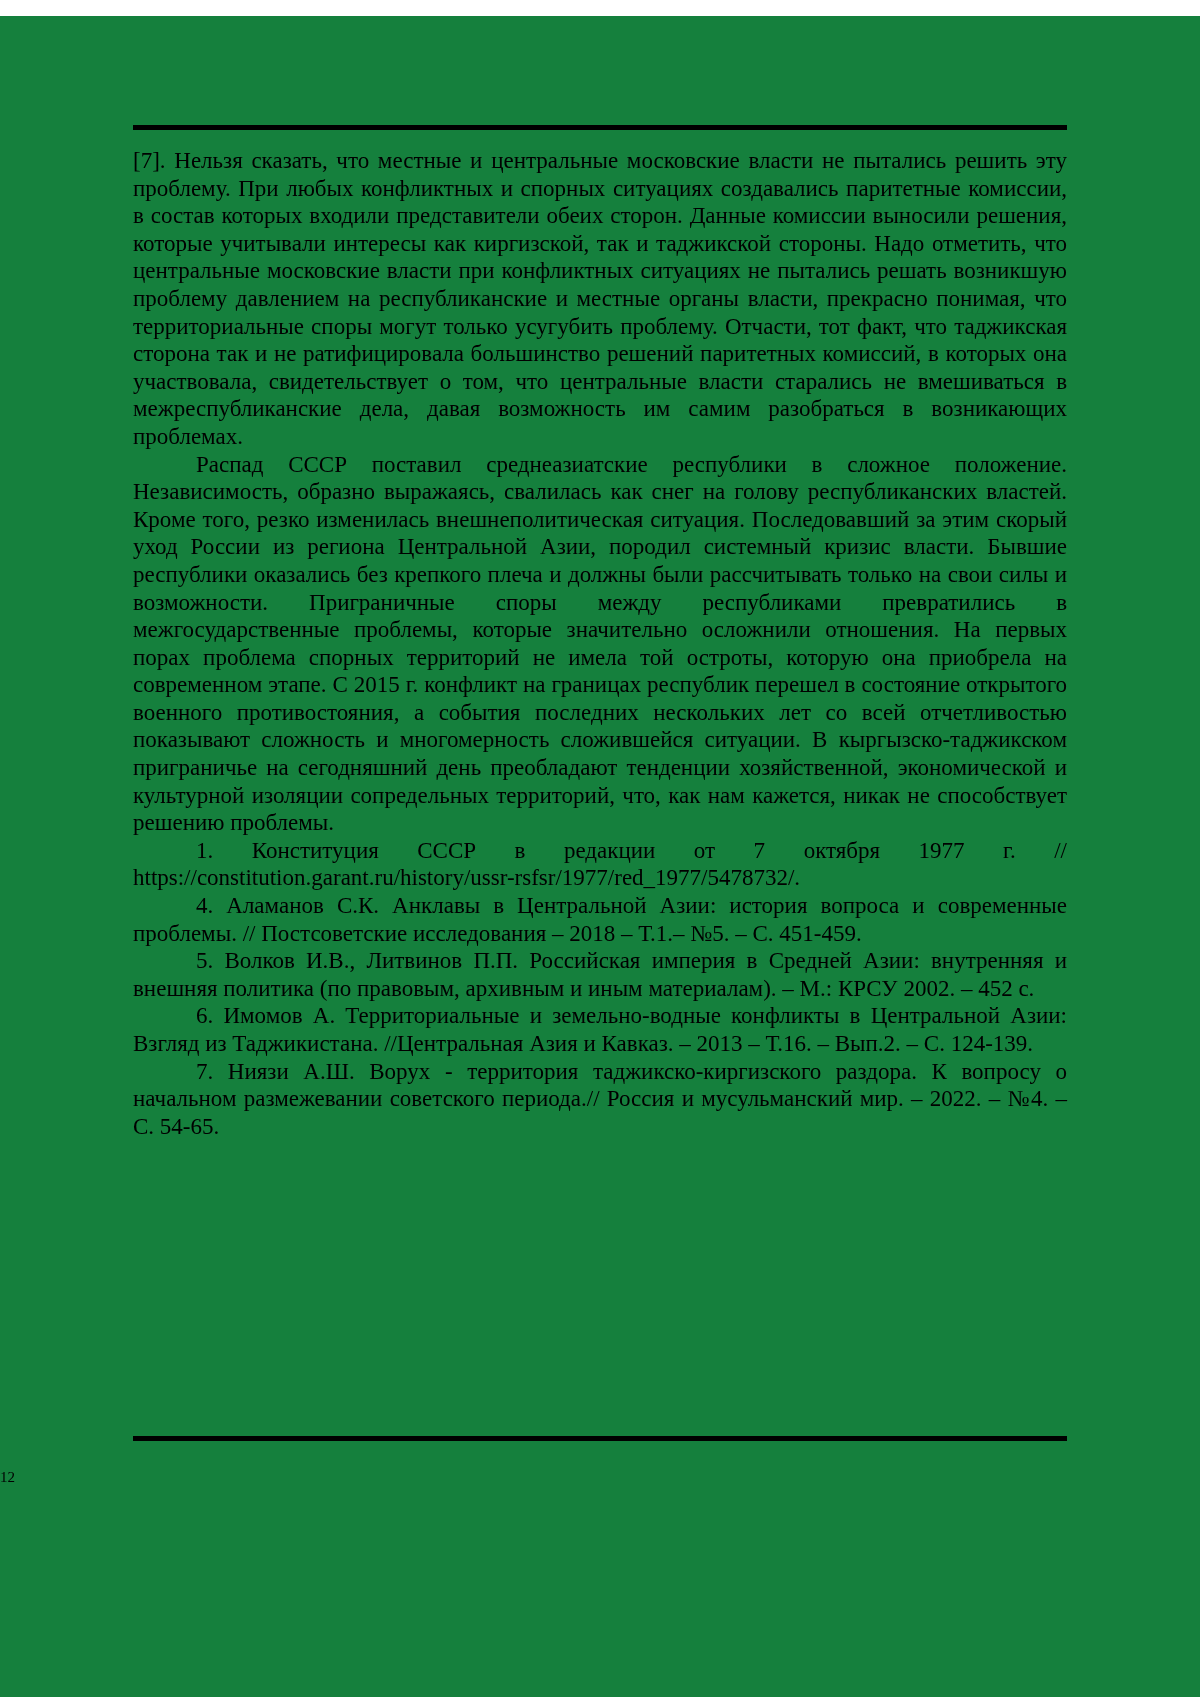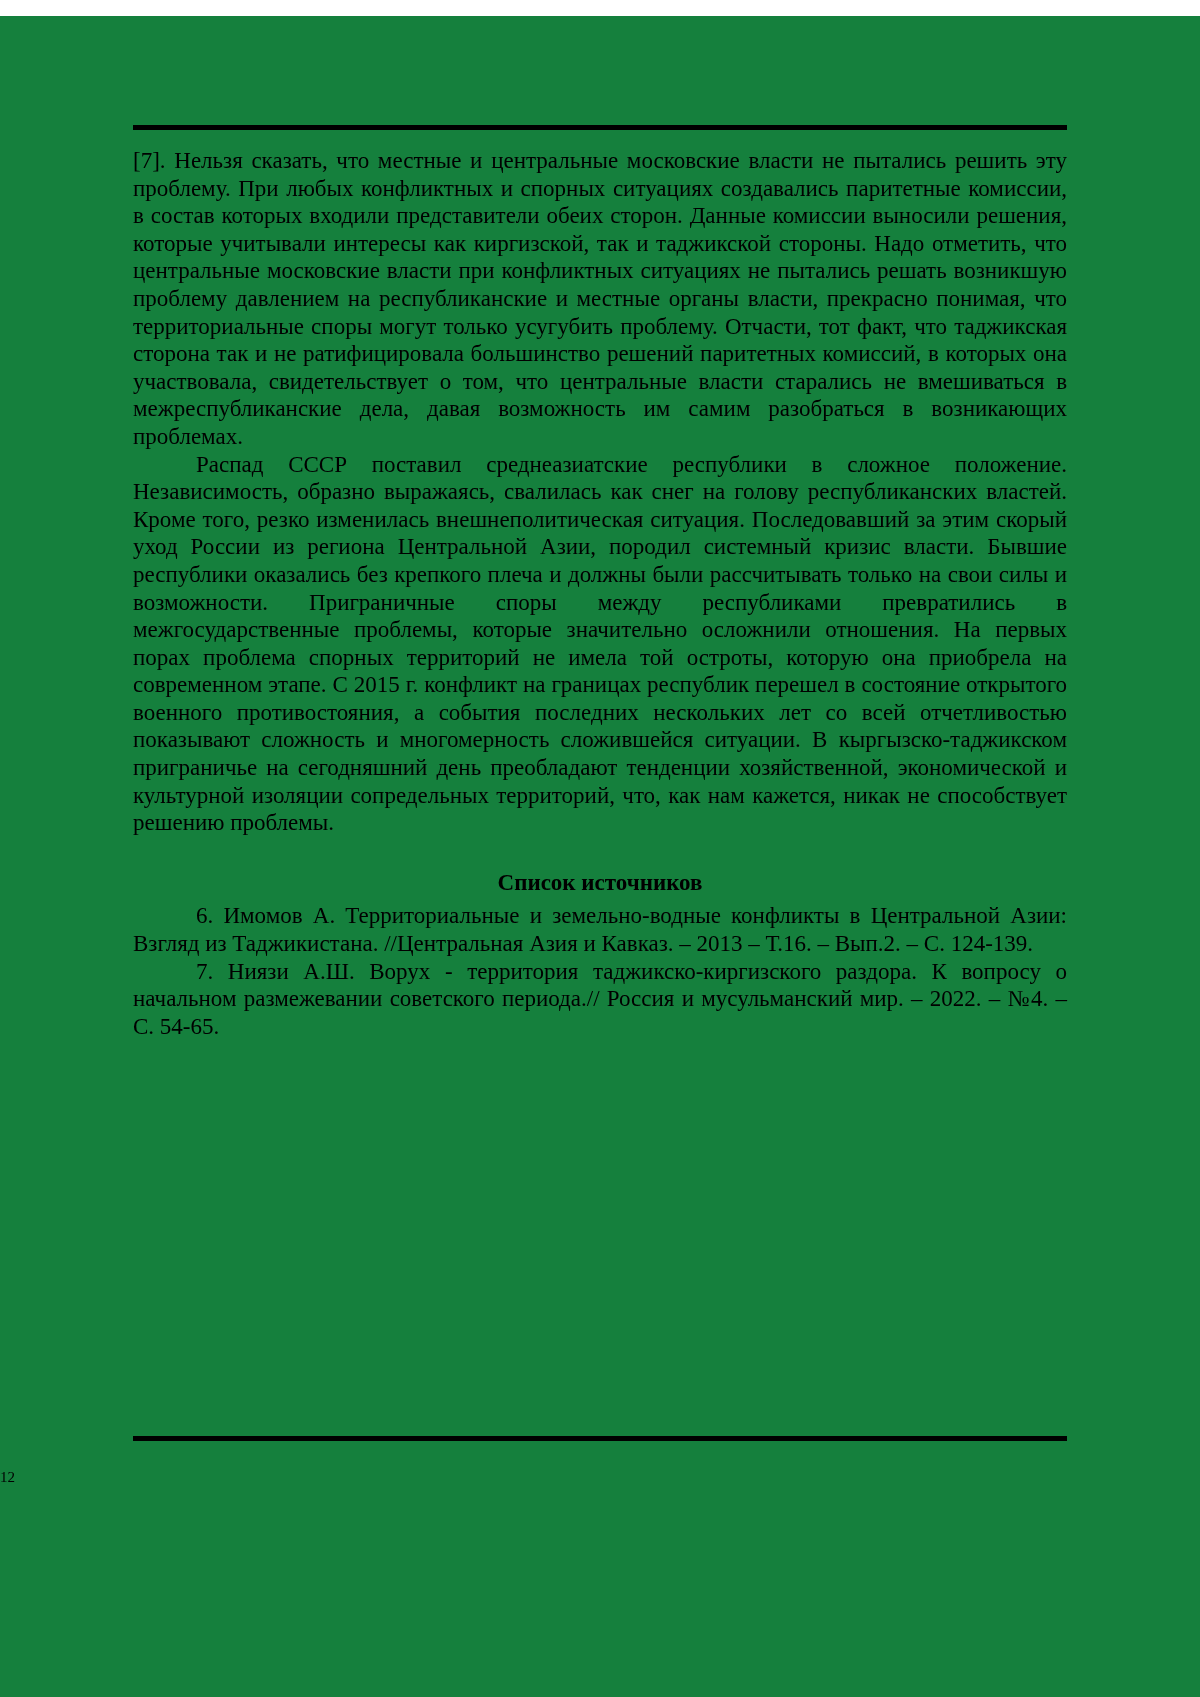--- a/index.html
+++ b/index.html
@@ -66,22 +66,24 @@
 <body>
 
 <div class="page">
 
   <div class="rule top"></div>
 
   <p class="para">[7]. Нельзя сказать, что местные и центральные московские власти не пытались решить эту проблему. При любых конфликтных и спорных ситуациях создавались паритетные комиссии, в состав которых входили представители обеих сторон. Данные комиссии выносили решения, которые учитывали интересы как киргизской, так и таджикской стороны. Надо отметить, что центральные московские власти при конфликтных ситуациях не пытались решать возникшую проблему давлением на республиканские и местные органы власти, прекрасно понимая, что территориальные споры могут только усугубить проблему. Отчасти, тот факт, что таджикская сторона так и не ратифицировала большинство решений паритетных комиссий, в которых она участвовала, свидетельствует о том, что центральные власти старались не вмешиваться в межреспубликанские дела, давая возможность им самим разобраться в возникающих проблемах.</p>
 
   <p class="para indent">Распад СССР поставил среднеазиатские республики в сложное положение. Независимость, образно выражаясь, свалилась как снег на голову республиканских властей. Кроме того, резко изменилась внешнеполитическая ситуация. Последовавший за этим скорый уход России из региона Центральной Азии, породил системный кризис власти. Бывшие республики оказались без крепкого плеча и должны были рассчитывать только на свои силы и возможности. Приграничные споры между республиками превратились в межгосударственные проблемы, которые значительно осложнили отношения. На первых порах проблема спорных территорий не имела той остроты, которую она приобрела на современном этапе. С 2015 г. конфликт на границах республик перешел в состояние открытого военного противостояния, а события последних нескольких лет со всей отчетливостью показывают сложность и многомерность сложившейся ситуации. В кыргызско-таджикском приграничье на сегодняшний день преобладают тенденции хозяйственной, экономической и культурной изоляции сопредельных территорий, что, как нам кажется, никак не способствует решению проблемы.</p>
 
-  <h2 class="sources-heading">Список источников</h2>
 
+  <p class="ref">1. Конституция СССР в редакции от 7 октября 1977 г. // https://constitution.garant.ru/history/ussr-rsfsr/1977/red_1977/5478732/.</p>
+  <p class="ref">4. Аламанов С.К. Анклавы в Центральной Азии: история вопроса и современные проблемы. // Постсоветские исследования – 2018 – Т.1.–  №5. – С. 451-459.</p>
+  <p class="ref">5. Волков И.В., Литвинов П.П. Российская империя в Средней Азии: внутренняя и внешняя политика (по правовым, архивным и иным материалам). – М.: КРСУ 2002.  – 452 с.</p>
   <p class="ref">6. Имомов А.  Территориальные и земельно-водные конфликты в Центральной Азии: Взгляд из Таджикистана. //Центральная Азия и Кавказ. – 2013 – Т.16. – Вып.2.  – С. 124-139.</p>
   <p class="ref">7. Ниязи А.Ш.  Ворух - территория таджикско-киргизского раздора. К вопросу о начальном размежевании советского периода.// Россия и мусульманский мир. –  2022. – №4. – С. 54-65.</p>
 
   <div class="rule bottom"></div>
 
   <div class="page-number">12</div>
 
 </div>
 
 </body></html>

